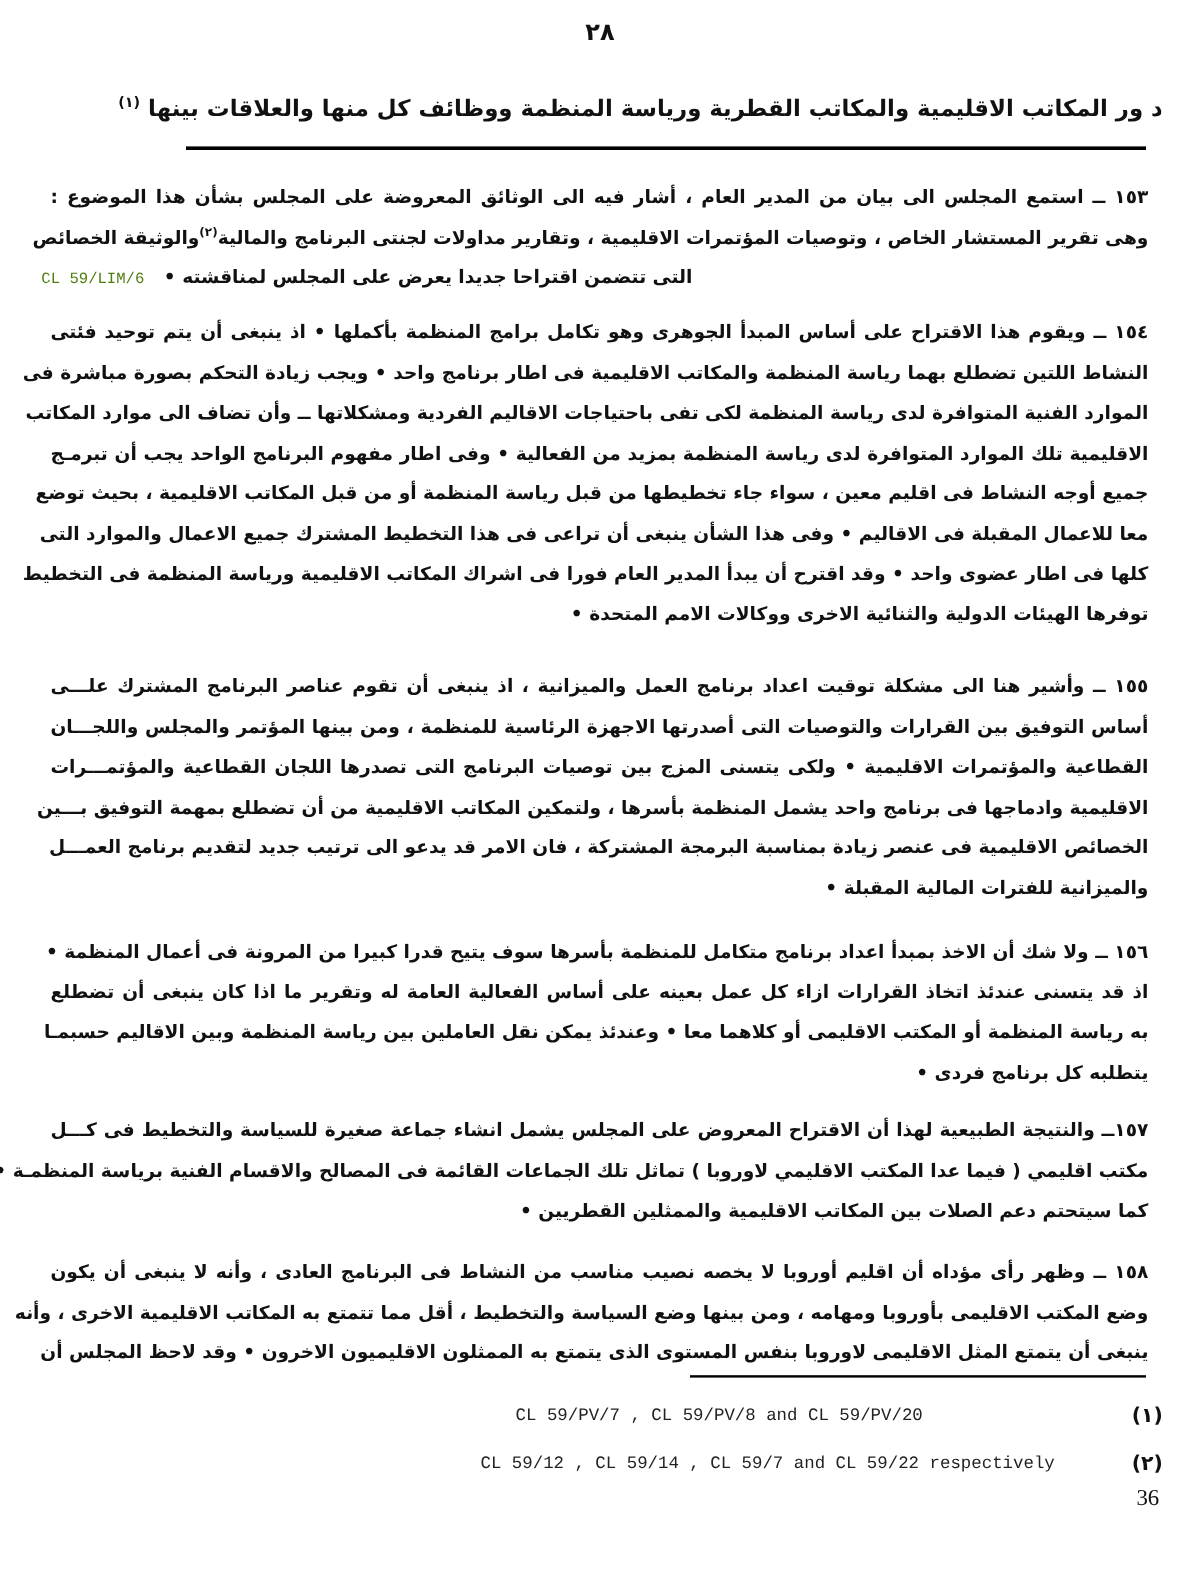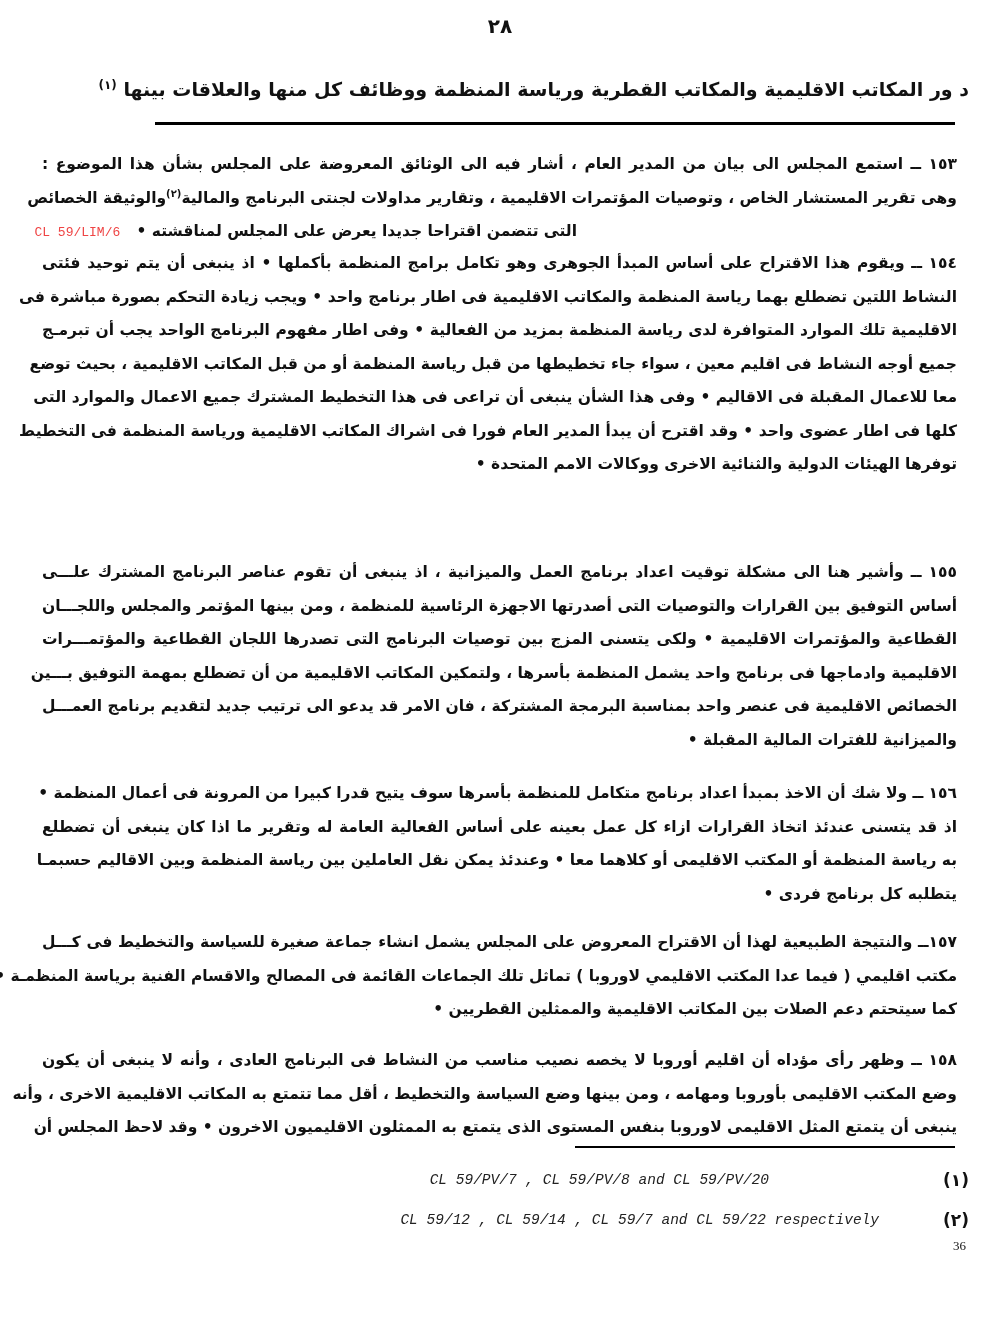--- a/index.html
+++ b/index.html
@@ -23,36 +23,36 @@
     position: absolute; left: 42px; width: 915px;
     direction: rtl; text-align: justify; text-align-last: right;
     font-family: "DejaVu Sans", sans-serif; font-size: 15.5px; font-weight: bold;
     line-height: 33.5px;
   }
   .para .line { display: block; white-space: nowrap; text-align: justify; text-align-last: justify; }
   .para .line.last { text-align-last: right; }
   .para sup { font-size: 10px; line-height: 0; }
   .latin {
     font-family: "Liberation Mono", monospace; font-weight: normal; font-size: 13px;
-    direction: ltr; unicode-bidi: embed; color: #ef4444;
+    direction: ltr; unicode-bidi: embed; color: #4d7c0f;
   }
   .foot-rule { position: absolute; top: 1146px; left: 575px; width: 380px; height: 2px; background: #000; }
   .footnote {
     position: absolute; right: 42px; width: 900px; height: 24px;
     display: flex; flex-direction: row-reverse; align-items: center;
   }
   .footnote .fn-marker {
     font-family: "DejaVu Sans", sans-serif; font-weight: bold; font-size: 17px; width: 50px; text-align: right;
   }
   .footnote .fn-text {
-    font-family: "Liberation Mono", monospace; font-size: 14.5px; color: #222; margin-right: 40px; font-style: italic;
+    font-family: "Liberation Mono", monospace; font-size: 14.5px; color: #222; margin-right: 40px;
   }
   .page-number-bottom {
     position: absolute; top: 1238px; right: 45px;
-    font-family: "Liberation Serif", serif; font-size: 13px;
+    font-family: "Liberation Serif", serif; font-size: 19px;
   }
 </style>
 </head>
 <body>
 
 <div class="page">
 
   <div class="page-number-top">٢٨</div>
 
   <div class="heading">
@@ -60,36 +60,37 @@
     <sup>(١)</sup>
   </div>
   <div class="heading-rule"></div>
 
   <div class="para" style="top:148px">
     <span class="line">١٥٣ ــ استمع المجلس الى بيان من المدير العام ، أشار فيه الى الوثائق المعروضة على المجلس بشأن هذا الموضوع :</span>
     <span class="line"><span>وهى تقرير المستشار الخاص ، وتوصيات المؤتمرات الاقليمية ، وتقارير مداولات لجنتى البرنامج والمالية</span><sup>(٢)</sup><span>والوثيقة الخصائص</span></span>
     <span class="line last" style="padding-right:380px"><span>التى تتضمن اقتراحا جديدا يعرض على المجلس لمناقشته •</span>&nbsp;&nbsp;&nbsp;<span class="latin">CL 59/LIM/6</span></span>
   </div>
 
-  <div class="para" style="top:247px">
+  <div class="para" style="top:261px">
     <span class="line">١٥٤ ــ ويقوم هذا الاقتراح على أساس المبدأ الجوهرى وهو تكامل برامج المنظمة بأكملها • اذ ينبغى أن يتم توحيد فئتى</span>
     <span class="line">النشاط اللتين تضطلع بهما رياسة المنظمة والمكاتب الاقليمية فى اطار برنامج واحد • ويجب زيادة التحكم بصورة مباشرة فى</span>
+    <span class="line">الموارد الفنية المتوافرة لدى رياسة المنظمة لكى تفى باحتياجات الاقاليم الفردية ومشكلاتها ــ وأن تضاف الى موارد المكاتب</span>
     <span class="line">الاقليمية تلك الموارد المتوافرة لدى رياسة المنظمة بمزيد من الفعالية • وفى اطار مفهوم البرنامج الواحد يجب أن تبرمـج</span>
     <span class="line">جميع أوجه النشاط فى اقليم معين ، سواء جاء تخطيطها من قبل رياسة المنظمة أو من قبل المكاتب الاقليمية ، بحيث توضع</span>
     <span class="line">معا للاعمال المقبلة فى الاقاليم • وفى هذا الشأن ينبغى أن تراعى فى هذا التخطيط المشترك جميع الاعمال والموارد التى</span>
     <span class="line">كلها فى اطار عضوى واحد • وقد اقترح أن يبدأ المدير العام فورا فى اشراك المكاتب الاقليمية ورياسة المنظمة فى التخطيط</span>
     <span class="line last">توفرها الهيئات الدولية والثنائية الاخرى ووكالات الامم المتحدة •</span>
   </div>
 
   <div class="para" style="top:556px">
     <span class="line">١٥٥ ــ وأشير هنا الى مشكلة توقيت اعداد برنامج العمل والميزانية ، اذ ينبغى أن تقوم عناصر البرنامج المشترك علـــى</span>
     <span class="line">أساس التوفيق بين القرارات والتوصيات التى أصدرتها الاجهزة الرئاسية للمنظمة ، ومن بينها المؤتمر والمجلس واللجـــان</span>
     <span class="line">القطاعية والمؤتمرات الاقليمية • ولكى يتسنى المزج بين توصيات البرنامج التى تصدرها اللجان القطاعية والمؤتمـــرات</span>
     <span class="line">الاقليمية وادماجها فى برنامج واحد يشمل المنظمة بأسرها ، ولتمكين المكاتب الاقليمية من أن تضطلع بمهمة التوفيق بـــين</span>
-    <span class="line">الخصائص الاقليمية فى عنصر واحد بمناسبة البرمجة المشتركة ، فان الامر قد يدعو الى ترتيب جديد لتقديم برنامج العمـــل</span>
+    <span class="line">الخصائص الاقليمية فى عنصر زيادة بمناسبة البرمجة المشتركة ، فان الامر قد يدعو الى ترتيب جديد لتقديم برنامج العمـــل</span>
     <span class="line last">والميزانية للفترات المالية المقبلة •</span>
   </div>
 
   <div class="para" style="top:777px">
     <span class="line">١٥٦ ــ ولا شك أن الاخذ بمبدأ اعداد برنامج متكامل للمنظمة بأسرها سوف يتيح قدرا كبيرا من المرونة فى أعمال المنظمة •</span>
     <span class="line">اذ قد يتسنى عندئذ اتخاذ القرارات ازاء كل عمل بعينه على أساس الفعالية العامة له وتقرير ما اذا كان ينبغى أن تضطلع</span>
     <span class="line">به رياسة المنظمة أو المكتب الاقليمى أو كلاهما معا • وعندئذ يمكن نقل العاملين بين رياسة المنظمة وبين الاقاليم حسبمـا</span>
     <span class="line last">يتطلبه كل برنامج فردى •</span>
   </div>
 

